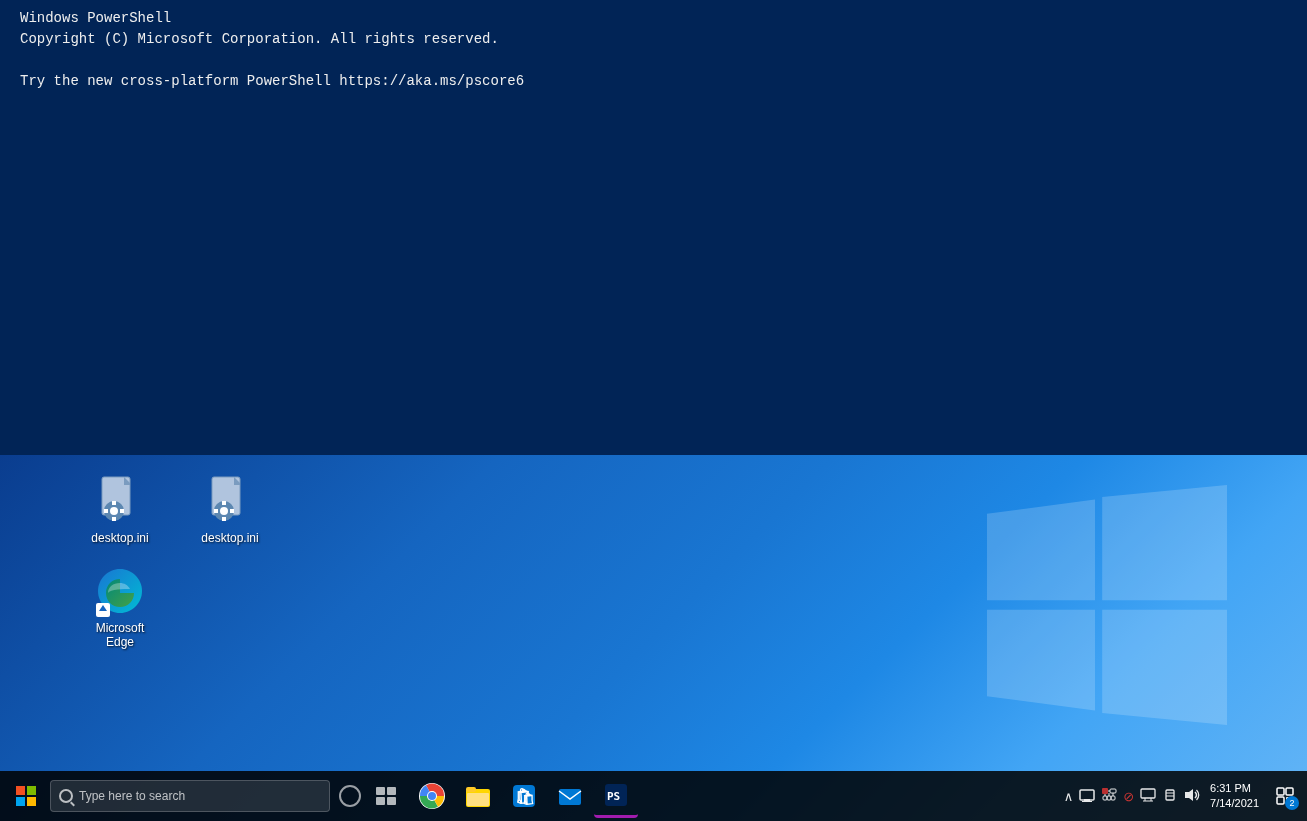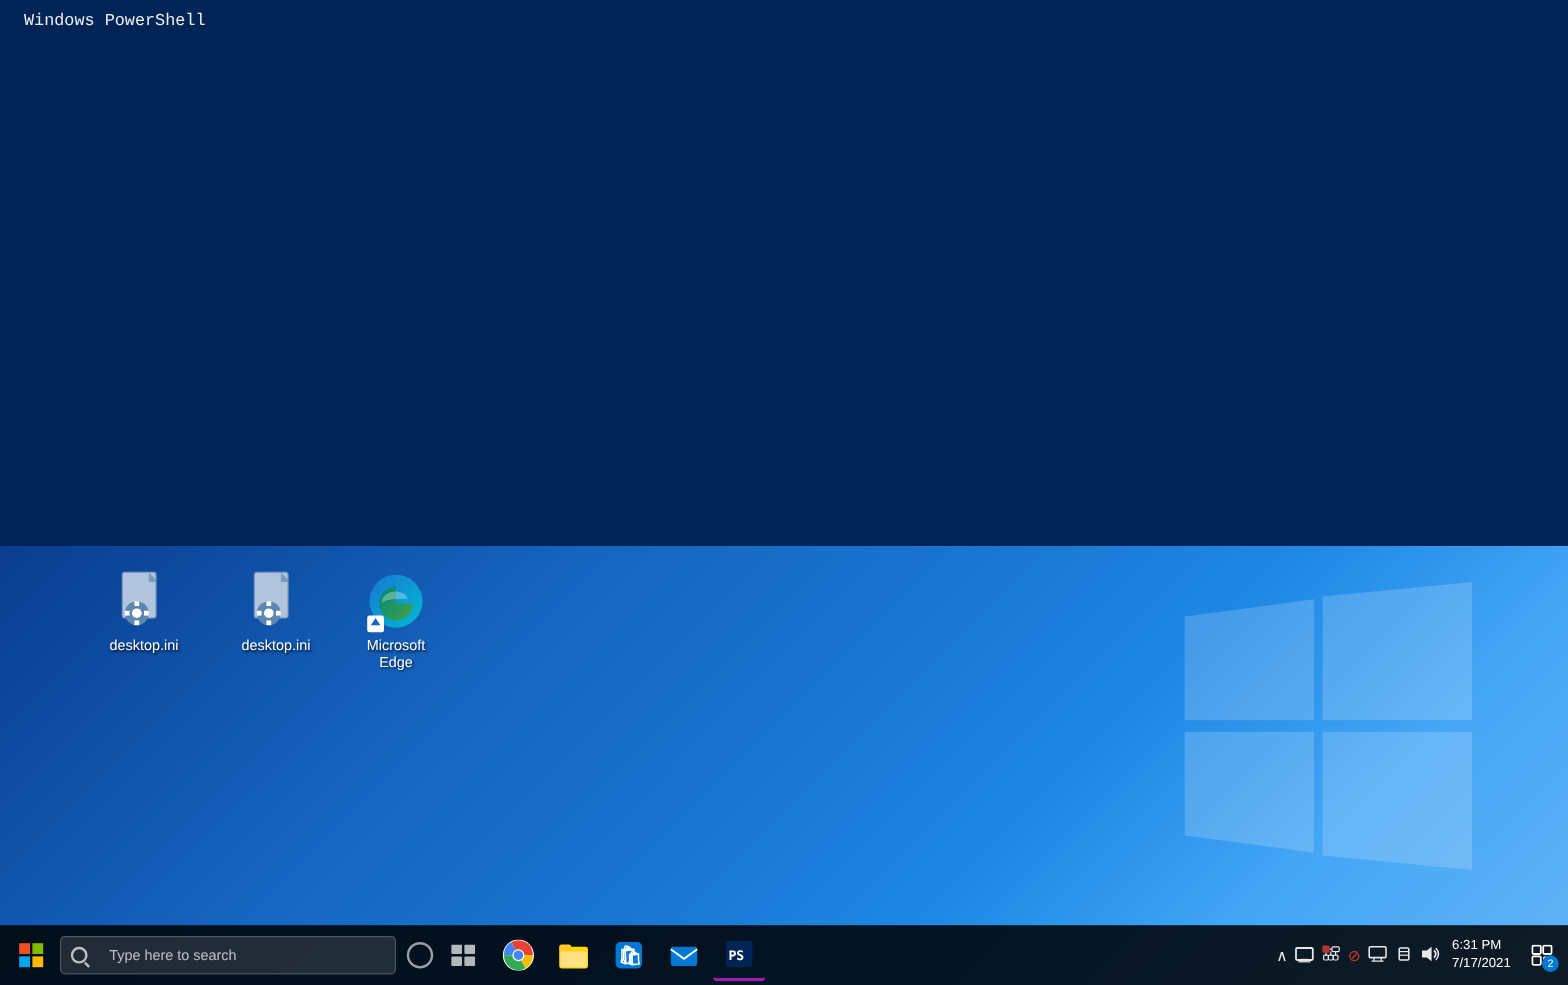--- a/index.html
+++ b/index.html
@@ -35,21 +35,21 @@
       top: 455px; left: 0;
       overflow: hidden;
     }
 
     
     .desktop-icons {
       position: absolute;
       top: 20px;
       left: 80px;
       display: flex;
-      flex-direction: row;
+      flex-direction: column;
       gap: 20px;
     }
     .icon-row {
       display: flex;
       gap: 30px;
     }
     .desktop-icon {
       display: flex;
       flex-direction: column;
       align-items: center;
@@ -114,21 +114,21 @@
     
     .search-bar {
       width: 280px;
       height: 32px;
       background: rgba(255,255,255,0.12);
       border: 1px solid rgba(255,255,255,0.2);
       border-radius: 4px;
       display: flex;
       align-items: center;
       padding: 0 8px;
-      gap: 18px;
+      gap: 6px;
       cursor: text;
       flex-shrink: 0;
     }
     .search-bar .search-icon {
       width: 14px;
       height: 14px;
       border: 2px solid rgba(255,255,255,0.7);
       border-radius: 50%;
       position: relative;
       flex-shrink: 0;
@@ -257,21 +257,23 @@
       width: 240px;
       height: 300px;
       opacity: 0.18;
     }
   </style>
 </head>
 <body>
 
 <div id="powershell">
   <div class="ps-line">Windows PowerShell</div>
+  <div class="ps-line">Copyright (C) Microsoft Corporation. All rights reserved.</div>
   <div class="ps-line">&nbsp;</div>
+  <div class="ps-line">Try the new cross-platform PowerShell https://aka.ms/pscore6</div>
   <div class="ps-line">&nbsp;</div>
 </div>
 
 <div id="desktop">
 
   <svg class="win-watermark-svg" viewBox="0 0 100 100" xmlns="http://www.w3.org/2000/svg">
     <polygon points="0,12 45,6 45,48 0,48" fill="white"></polygon>
     <polygon points="48,5 100,0 100,48 48,48" fill="white"></polygon>
     <polygon points="0,52 45,52 45,94 0,88" fill="white"></polygon>
     <polygon points="48,52 100,52 100,100 48,95" fill="white"></polygon>
@@ -470,21 +472,21 @@
         <svg width="16" height="16" viewBox="0 0 16 16" xmlns="http://www.w3.org/2000/svg">
           <polygon points="1,5 5,5 9,2 9,14 5,11 1,11" fill="white"></polygon>
           <path d="M11,5 Q14,8 11,11" fill="none" stroke="white" stroke-width="1.5"></path>
           <path d="M12.5,3 Q17,8 12.5,13" fill="none" stroke="white" stroke-width="1.2"></path>
         </svg>
       </span>
     </div>
 
     <div class="clock">
       <span>6:31 PM</span>
-      <span>7/17/2021</span>
+      <span>7/14/2021</span>
     </div>
 
     <div class="notification-btn">
       <svg width="18" height="18" viewBox="0 0 18 18" xmlns="http://www.w3.org/2000/svg">
         <rect x="1" y="1" width="7" height="7" rx="1" fill="none" stroke="white" stroke-width="1.5"></rect>
         <rect x="10" y="1" width="7" height="7" rx="1" fill="none" stroke="white" stroke-width="1.5"></rect>
         <rect x="1" y="10" width="7" height="7" rx="1" fill="none" stroke="white" stroke-width="1.5"></rect>
         <rect x="10" y="10" width="7" height="7" rx="1" fill="white"></rect>
       </svg>
       <div class="notification-badge">2</div>

